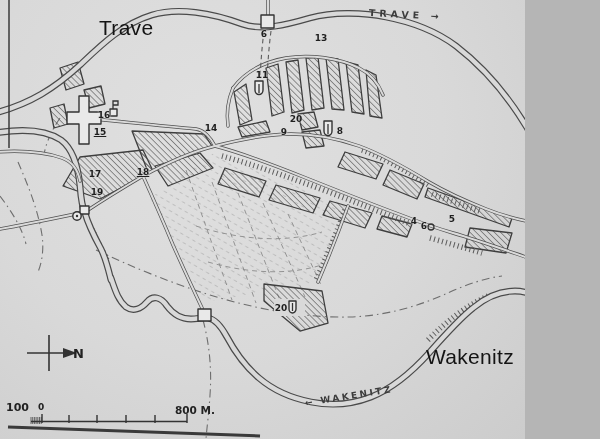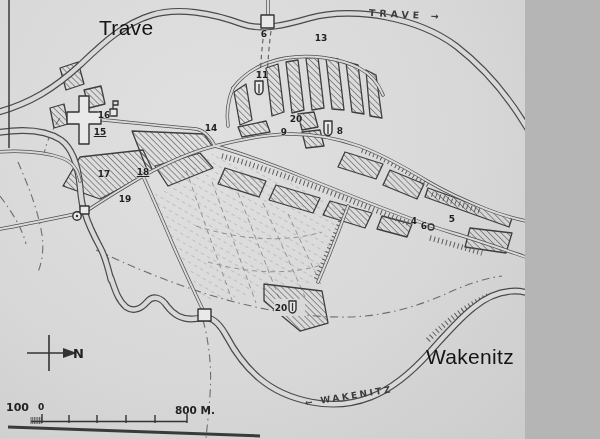--- a/index.html
+++ b/index.html
@@ -216,18 +216,18 @@
       <span class="marker" style="left: 424px; top: 226px;">6</span>
       <span class="marker" style="left: 340px; top: 131px;">8</span>
       <span class="marker" style="left: 284px; top: 132px;">9</span>
       <span class="marker" style="left: 296px; top: 119px;">20</span>
       <span class="marker" style="left: 262px; top: 75px;">11</span>
       <span class="marker" style="left: 264px; top: 34px;">6</span>
       <span class="marker" style="left: 321px; top: 38px;">13</span>
       <span class="marker" style="left: 211px; top: 128px; text-align: center;">14</span>
       <span class="marker" style="left: 100px; top: 132px; text-decoration: underline;">15</span>
       <span class="marker" style="left: 104px; top: 115px;">16</span>
-      <span class="marker" style="left: 104px; top: 174px;">17</span>
+      <span class="marker" style="left: 95px; top: 174px;">17</span>
       <span class="marker" style="left: 143px; top: 172px; text-decoration: underline;">18</span>
-      <span class="marker" style="left: 97px; top: 199px; margin-left: 28px;">19</span>
+      <span class="marker" style="left: 97px; top: 192px;">19</span>
       <span class="marker" style="left: 281px; top: 308px;">20</span>
     </div>
 </div>
 
 </body></html>

